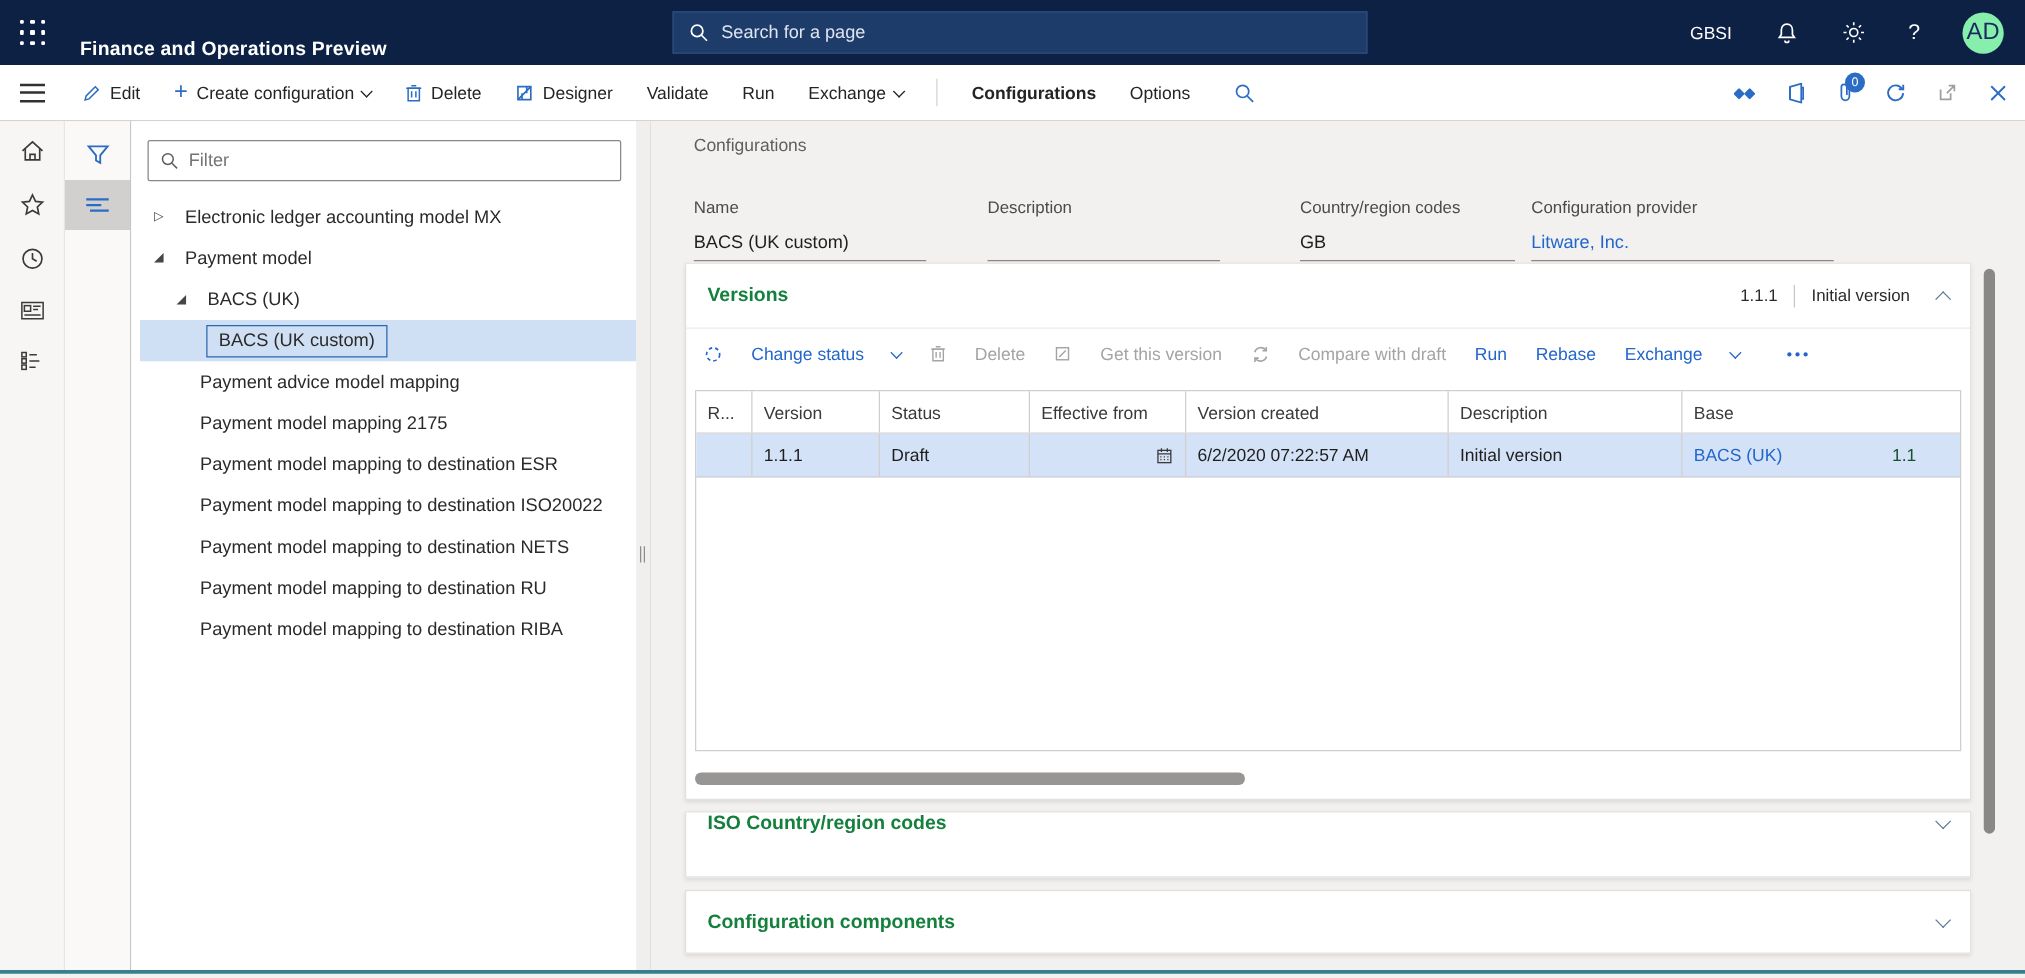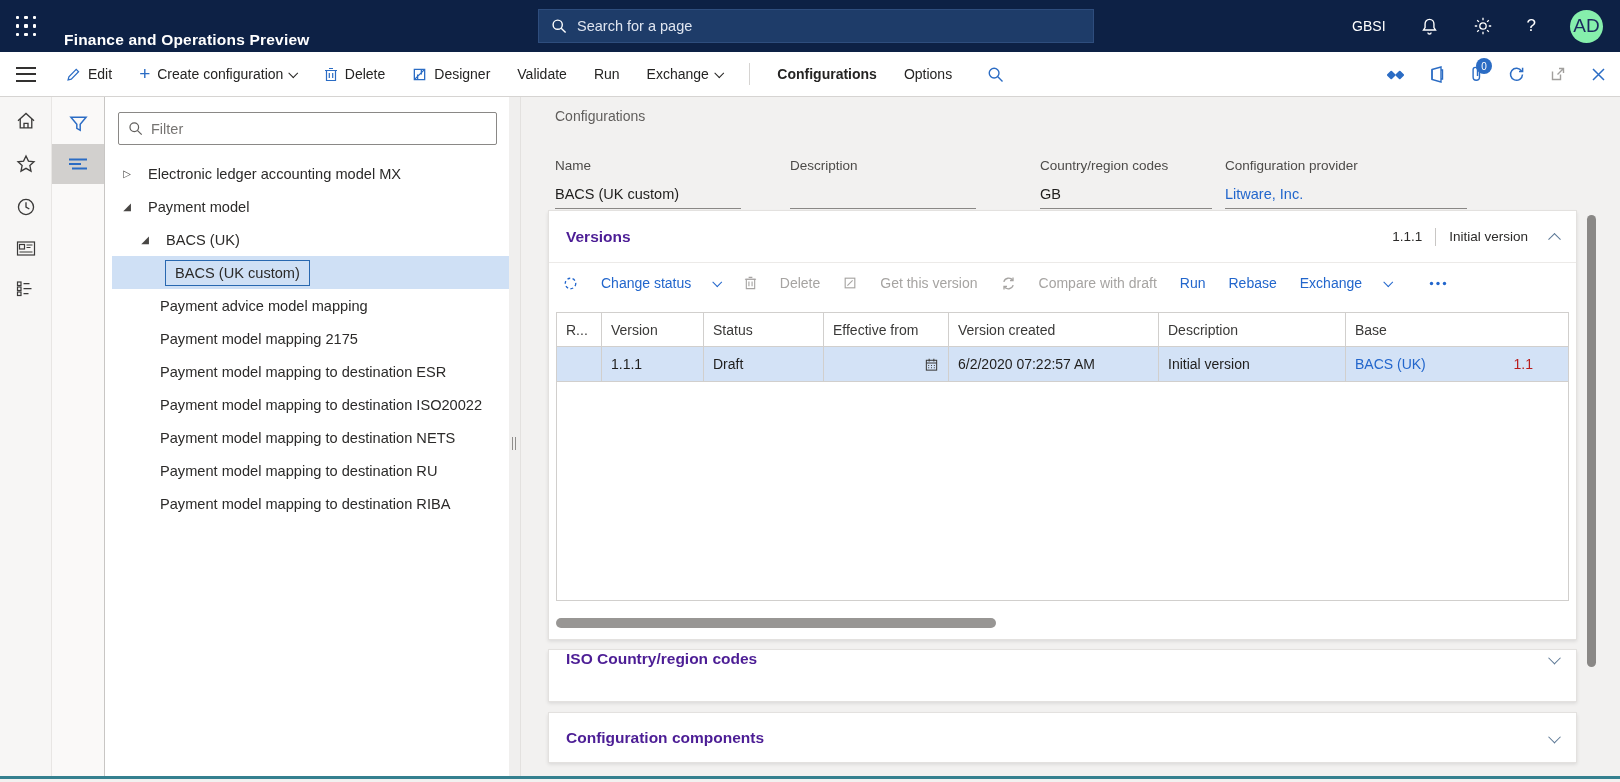--- a/index.html
+++ b/index.html
@@ -71,40 +71,40 @@
   .field .fvalue { margin-top:9px; height:27px; font-size:14.5px; color:#1f1e1d; display:flex; align-items:flex-end; padding-bottom:6px; border-bottom:1px solid #8a8886; }
   .field .fvalue.link { color:#2266cc; cursor:pointer; }
   .f0 { left:34px;  width:186px; }
   .f1 { left:269px; width:186px; }
   .f2 { left:519px; width:172px; }
   .f3 { left:704px; width:242px; }
 
   .card { position:absolute; left:27px; width:1029px; background:#fff; border:1px solid #e3e1df; box-shadow:0 1.6px 3.6px rgba(0,0,0,.1); }
   .card-versions { top:113px; height:430px; }
   .card-head { height:51px; display:flex; align-items:center; padding:0 17px; }
-  .card-title { font-size:15.5px; font-weight:bold; color:#4c1d95; }
+  .card-title { font-size:15.5px; font-weight:bold; color:#15803d; }
   .vmeta { margin-left:auto; display:flex; align-items:center; gap:13px; font-size:13.5px; color:#2b2a29; }
   .vmeta .sep { width:1px; height:18px; background:#c8c6c4; }
   .card-chev { color:#5b7795; cursor:pointer; }
   .card-chev .chev { width:9px; height:9px; }
 
   .vtoolbar { height:41px; border-top:1px solid #eceae8; display:flex; align-items:center; padding:0 14px; gap:23px; font-size:14px; }
   .tbtn { display:flex; align-items:center; gap:23px; cursor:pointer; white-space:nowrap; }
   .tbtn.on { color:#2266cc; }
   .tbtn.off { color:#a6a4a2; cursor:default; }
 
   .vtable { margin:9px 7px 0; border:1px solid #d1cfcd; height:289px; background:#fff; }
   .vrow { display:flex; height:35px; }
   .vrow.head { height:34px; border-bottom:1px solid #d1cfcd; color:#3a3938; }
   .vrow.data { background:#d3e2f6; border-bottom:1px solid #d1cfcd; color:#1f1e1d; }
   .vcell { border-right:1px solid #d1cfcd; padding:0 9px; display:flex; align-items:center; font-size:14px; overflow:hidden; white-space:nowrap; }
   .c0{width:45px;} .c1{width:102px;} .c2{width:120px;} .c3{width:125px;} .c4{width:210px;} .c5{width:187px;} .c6{flex:1; border-right:none;}
   .vcell.cal { justify-content:flex-end; color:#3a3938; }
   .vcell .blue-link { color:#2266cc; cursor:pointer; }
-  .vcell .base-ver { margin-left:auto; color:#b91c1c; padding-right:26px; }
+  .vcell .base-ver { margin-left:auto; color:#14532d; padding-right:26px; }
   .hscroll { position:absolute; left:7px; top:406px; width:1015px; height:12px; display:flex; align-items:center; }
   .hthumb { width:440px; height:10px; background:#989694; border-radius:5px; cursor:pointer; }
 
   .card-iso { top:552px; height:53px; display:flex; align-items:flex-start; padding:0 17px; cursor:pointer; }
   .card-cmp { top:615px; height:51px; display:flex; align-items:center; padding:0 17px; cursor:pointer; }
   .card-iso .card-chev, .card-cmp .card-chev { margin-left:auto; }
 
   .vscroll { position:absolute; left:1587px; top:215px; width:9px; height:452px; background:#8a8886; border-radius:4.5px; cursor:pointer; }
   .bottom-line { position:absolute; top:776px; left:0; right:0; height:3px; background:#35808f; }
 </style>

